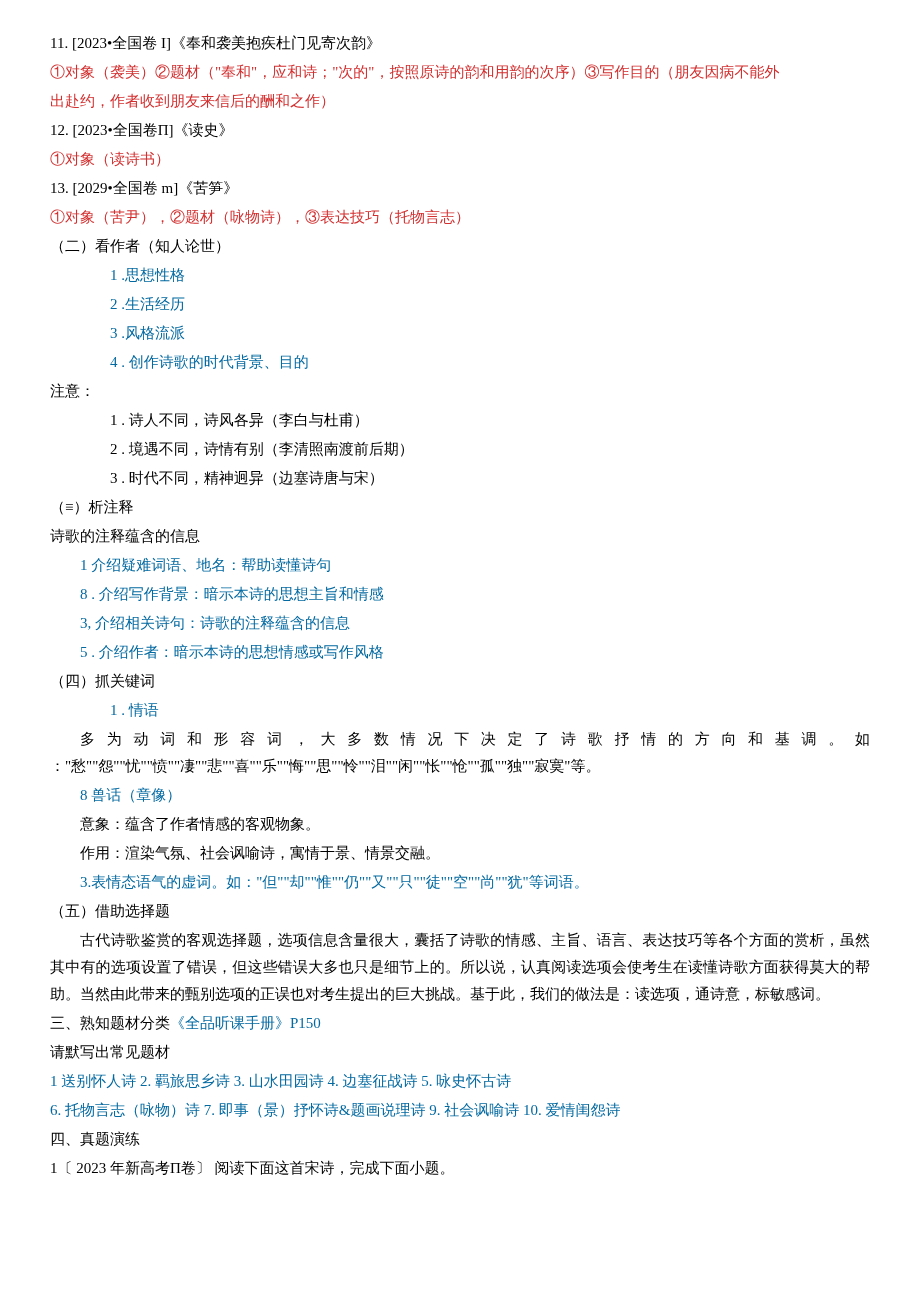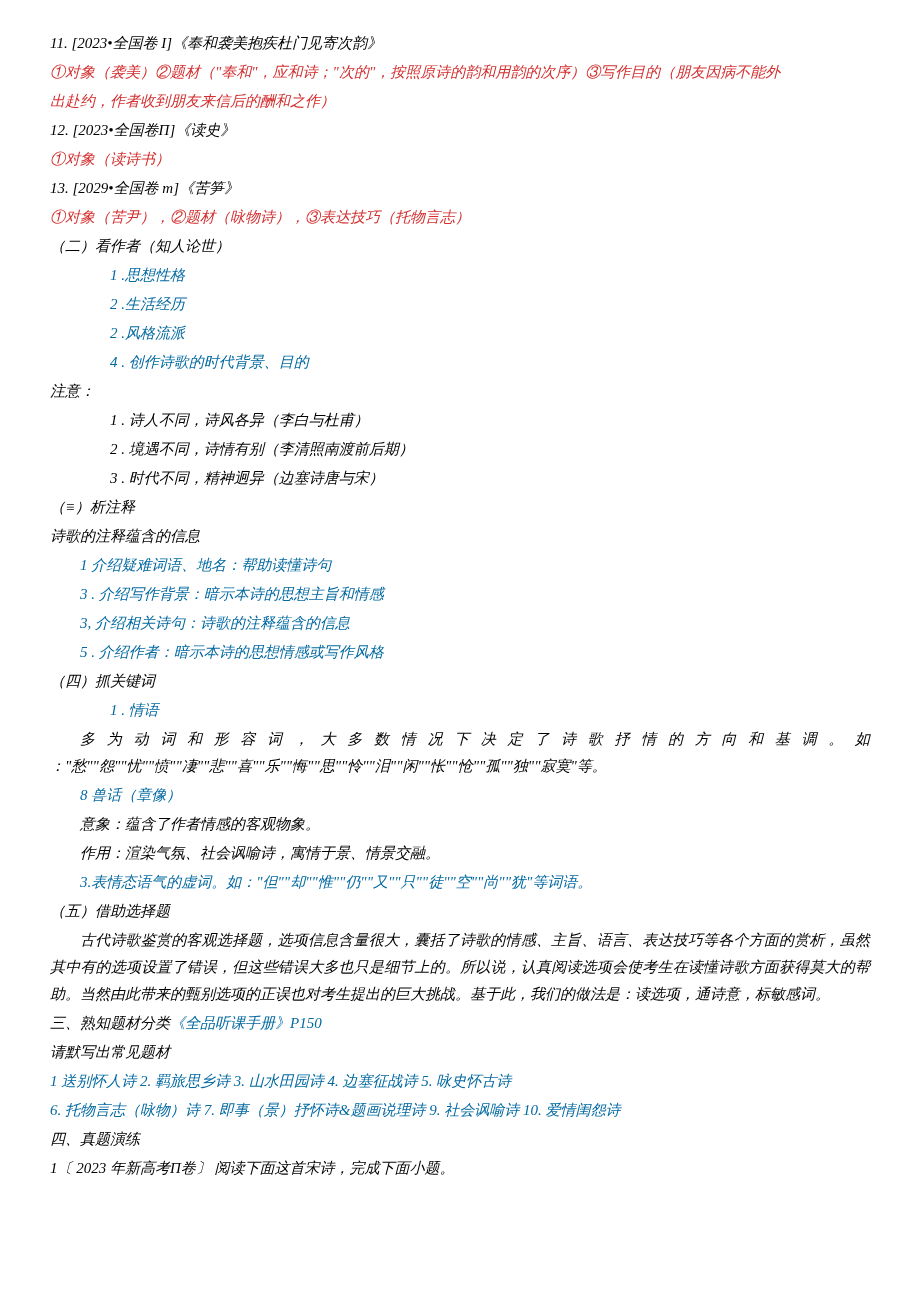--- a/index.html
+++ b/index.html
@@ -15,49 +15,49 @@
       color: #000;
       padding: 30px 50px;
       background: #fff;
     }
     .black { color: #000; }
     .red { color: #d32f2f; }
     .blue { color: #0369a1; }
     .indent-1 { margin-left: 2em; }
     .indent-2 { margin-left: 4em; }
     .first-indent { text-indent: 2em; }
-    .para { margin-bottom: 2px; font-style: italic; }
+    .para { margin-bottom: 2px; }
     .section-space { }
     .justify { text-align: justify; }
   </style>
 </head>
 <body>
 
 <div class="para black">11.   [2023•全国卷 I]《奉和袭美抱疾杜门见寄次韵》</div>
 <div class="para red">①对象（袭美）②题材（"奉和"，应和诗；"次的"，按照原诗的韵和用韵的次序）③写作目的（朋友因病不能外</div>
 <div class="para red">出赴约，作者收到朋友来信后的酬和之作）</div>
 <div class="para black">12.   [2023•全国卷Π]《读史》</div>
 <div class="para red">①对象（读诗书）</div>
 <div class="para black">13.   [2029•全国卷 m]《苦笋》</div>
 <div class="para red">①对象（苦尹），②题材（咏物诗），③表达技巧（托物言志）</div>
 
 <div class="para black section-space">（二）看作者（知人论世）</div>
 <div class="para blue indent-2">1   .思想性格</div>
 <div class="para blue indent-2">2   .生活经历</div>
-<div class="para blue indent-2">2   .风格流派</div>
+<div class="para blue indent-2">3   .风格流派</div>
 <div class="para blue indent-2">4   . 创作诗歌的时代背景、目的</div>
 <div class="para black">注意：</div>
 <div class="para black indent-2">1   . 诗人不同，诗风各异（李白与杜甫）</div>
 <div class="para black indent-2">2   . 境遇不同，诗情有别（李清照南渡前后期）</div>
 <div class="para black indent-2">3   . 时代不同，精神迥异（边塞诗唐与宋）</div>
 
 <div class="para black section-space">（≡）析注释</div>
 <div class="para black">诗歌的注释蕴含的信息</div>
 <div class="para blue indent-1">1 介绍疑难词语、地名：帮助读懂诗句</div>
-<div class="para blue indent-1">3   . 介绍写作背景：暗示本诗的思想主旨和情感</div>
+<div class="para blue indent-1">8   . 介绍写作背景：暗示本诗的思想主旨和情感</div>
 <div class="para blue indent-1">3, 介绍相关诗句：诗歌的注释蕴含的信息</div>
 <div class="para blue indent-1">5   . 介绍作者：暗示本诗的思想情感或写作风格</div>
 
 <div class="para black section-space">（四）抓关键词</div>
 <div class="para blue indent-2">1   . 情语</div>
 <div class="para black justify first-indent">多 为 动 词 和 形 容 词 ， 大 多 数 情 况 下 决 定 了 诗 歌 抒 情 的 方 向 和 基 调 。 如 ："愁""怨""忧""愤""凄""悲""喜""乐""悔""思""怜""泪""闲""怅""怆""孤""独""寂寞"等。</div>
 
 <div class="para blue indent-1 section-space">8 兽话（章像）</div>
 <div class="para black indent-1">意象：蕴含了作者情感的客观物象。</div>
 <div class="para black indent-1">作用：渲染气氛、社会讽喻诗，寓情于景、情景交融。</div>

